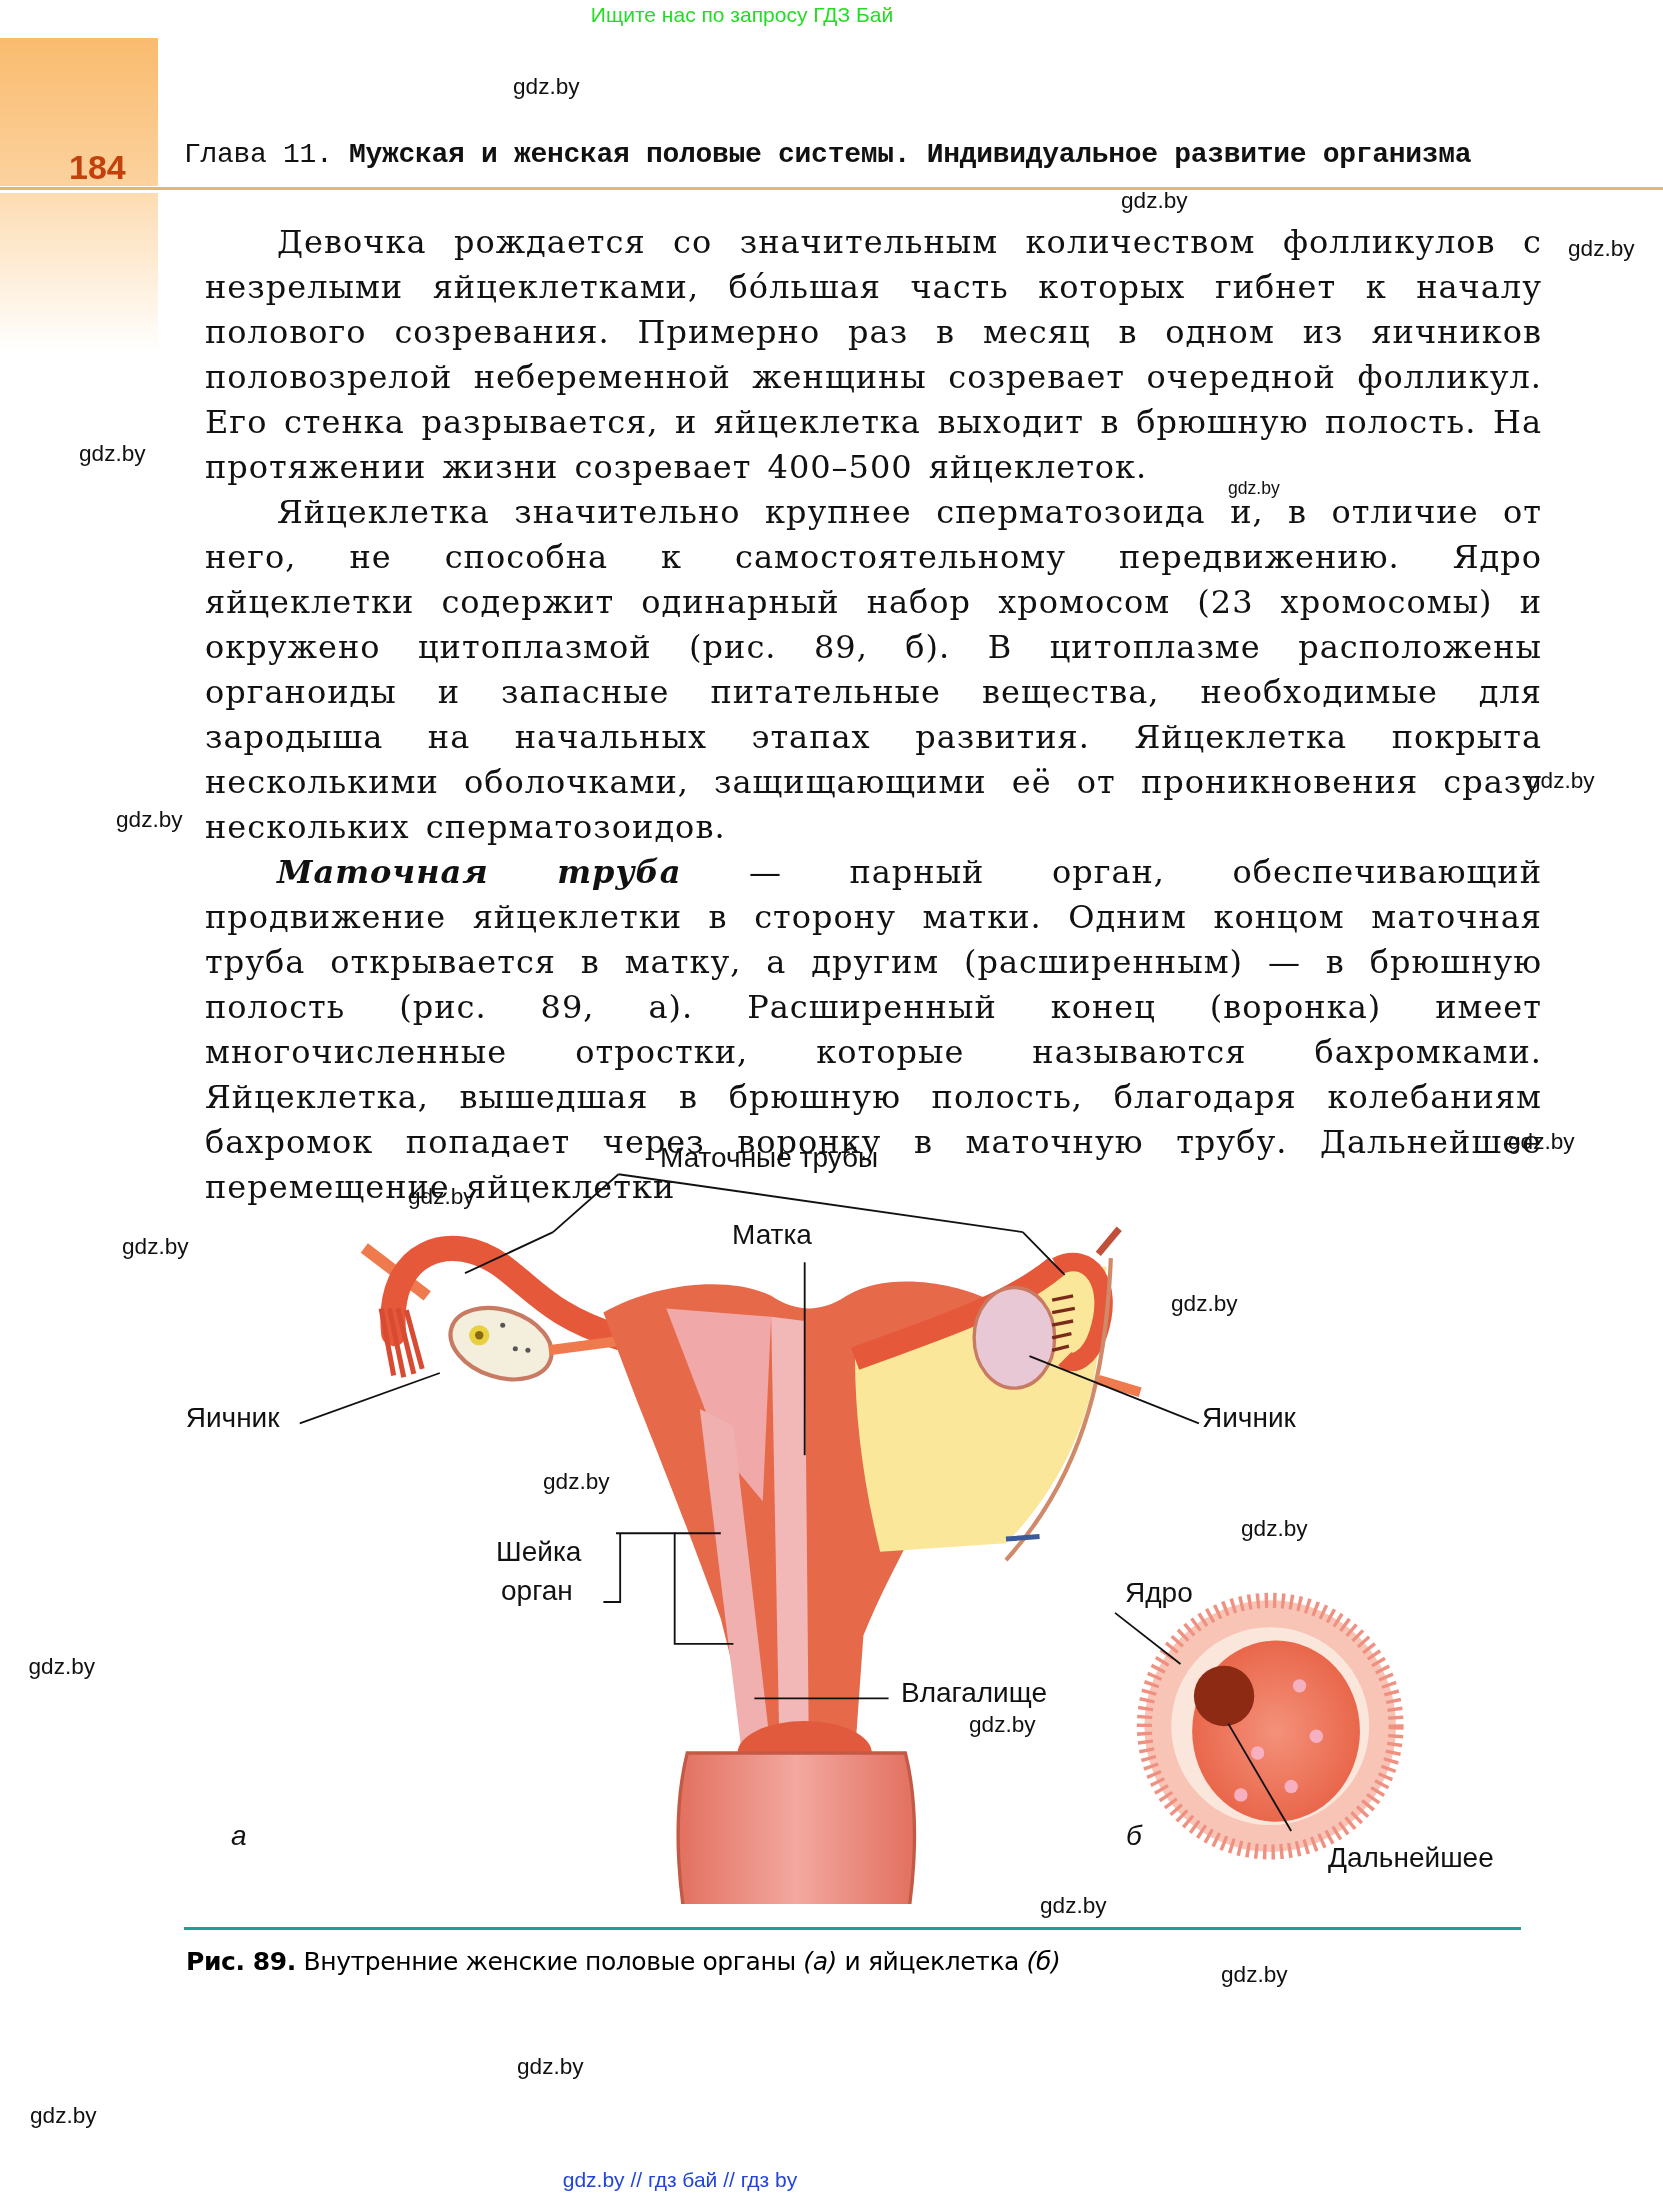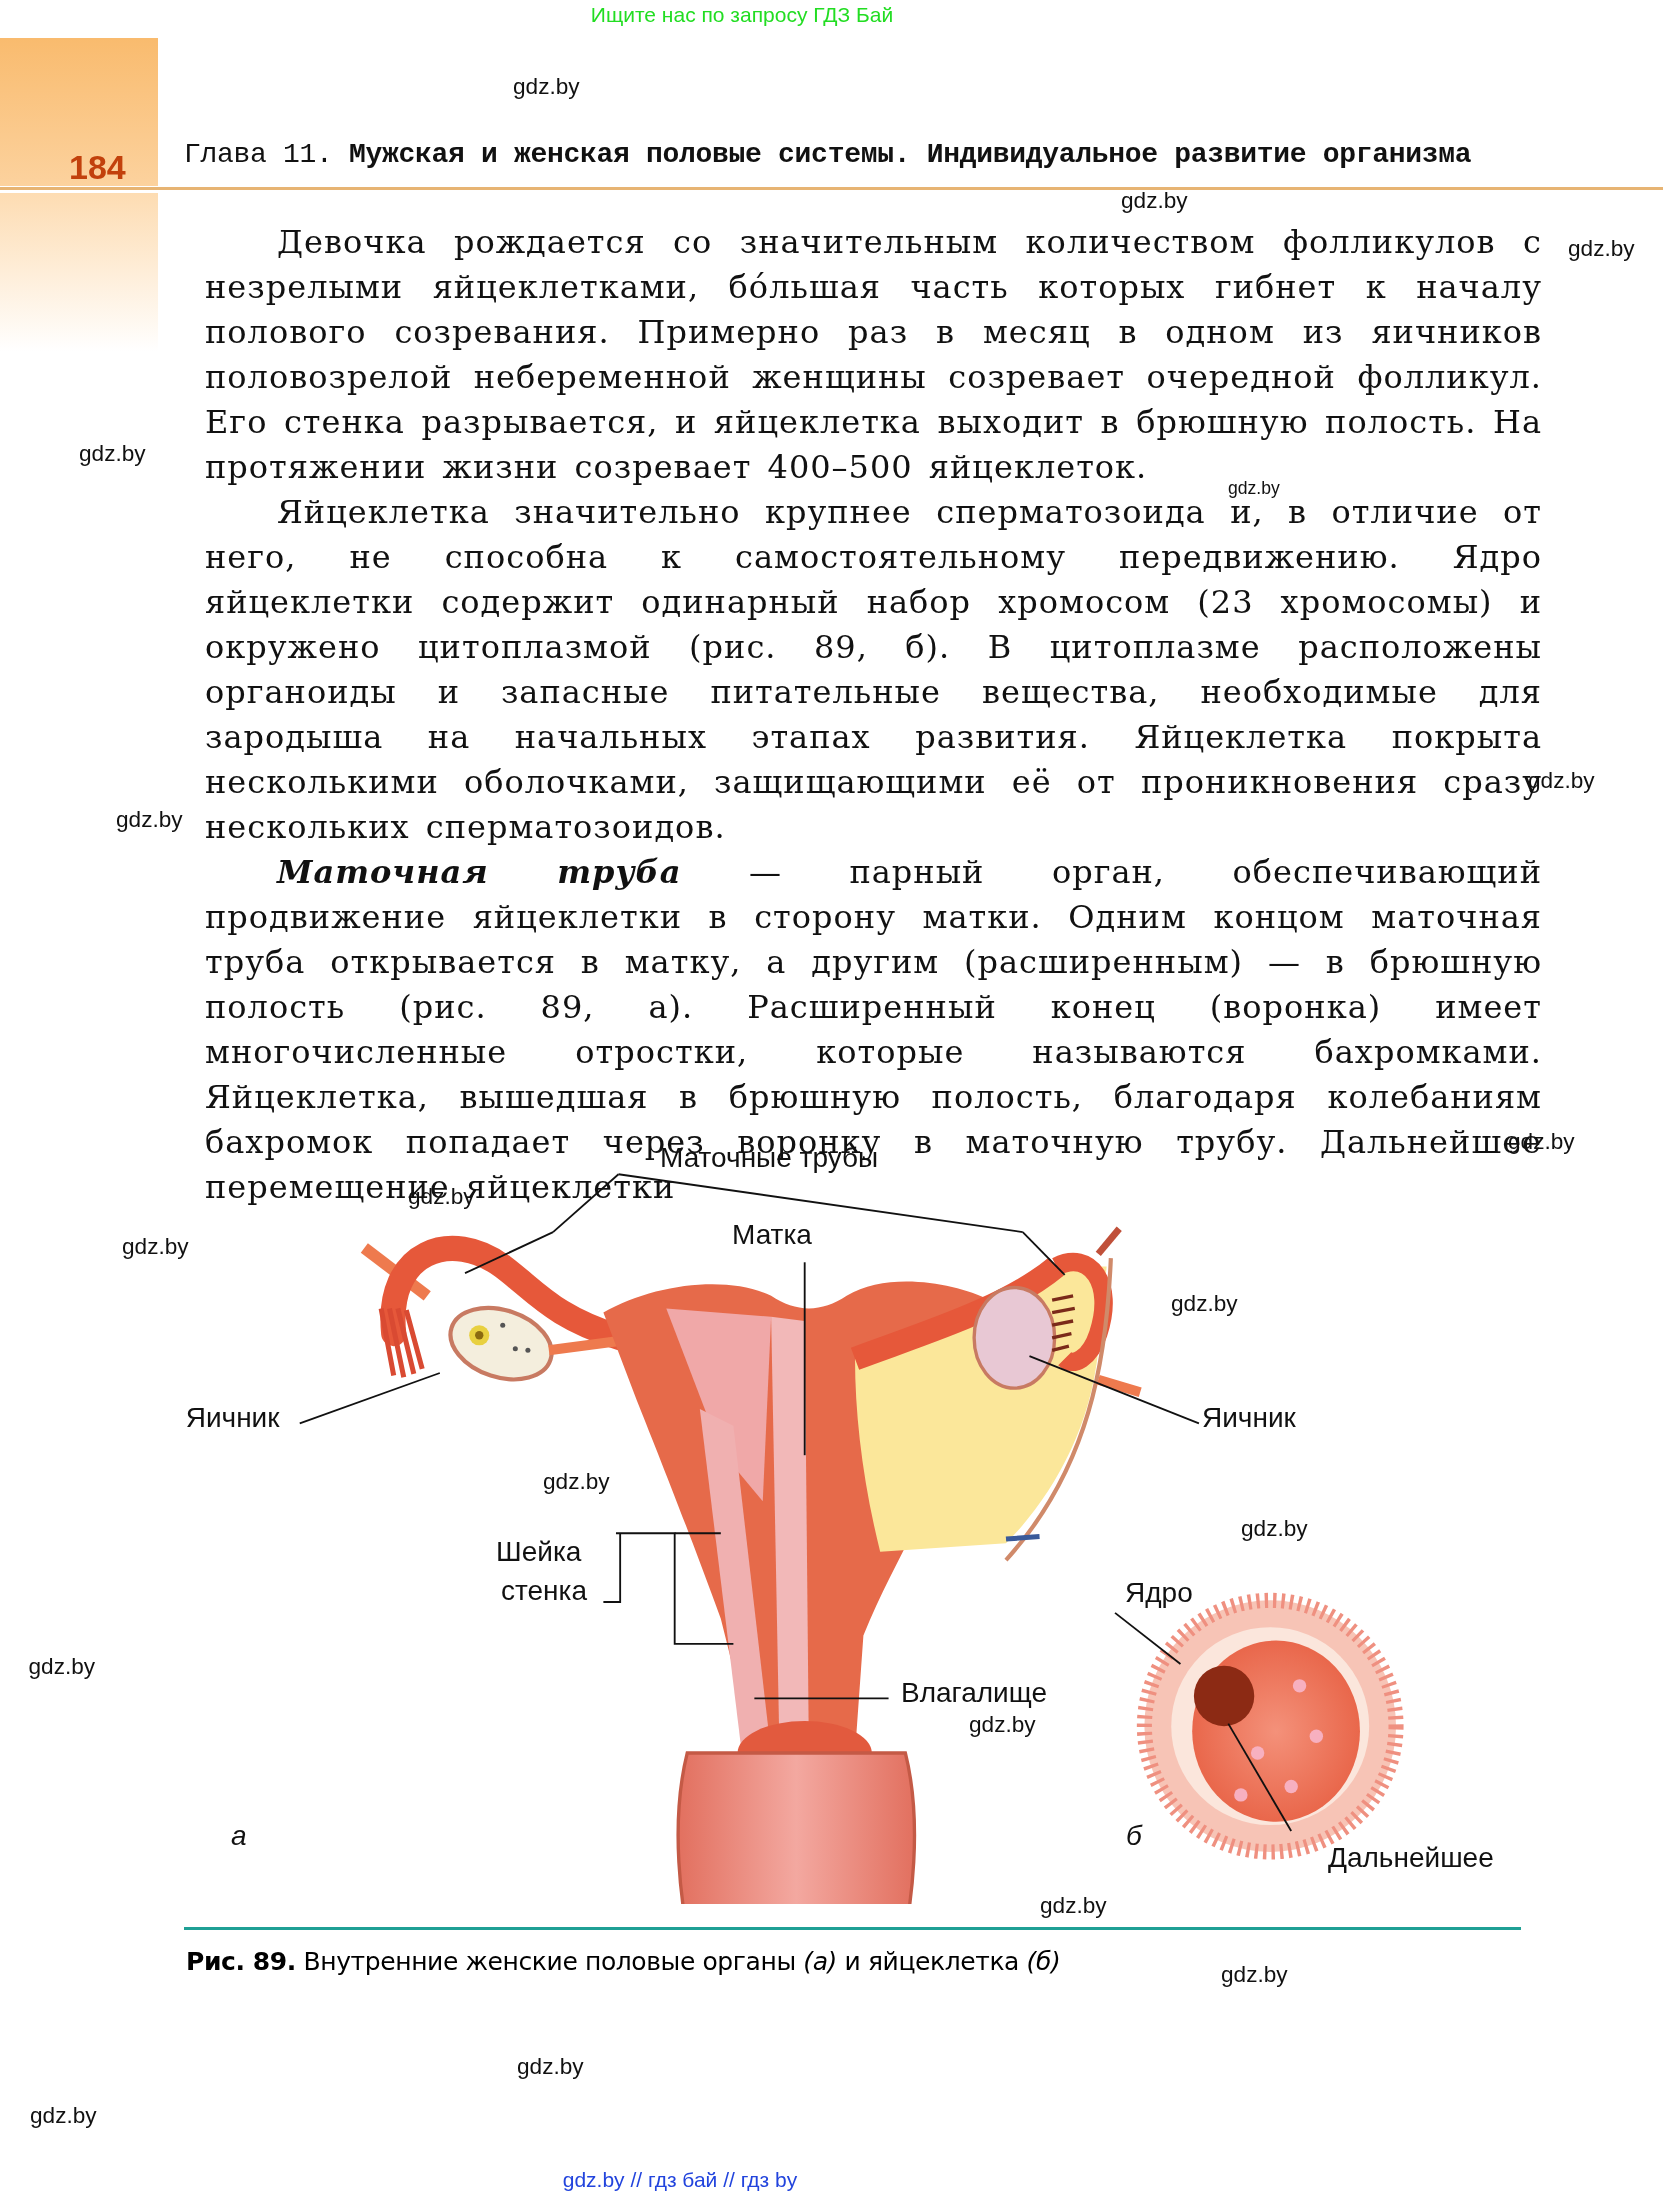--- a/index.html
+++ b/index.html
@@ -145,21 +145,21 @@
       <line x1="1110" y1="553" x2="1188" y2="614"></line>
       <line x1="1245" y1="685" x2="1320" y2="813"></line>
     </g>
   </svg>
 
   <div class="lbl" style="left:476px;top:-6.7px;">Маточные трубы</div>
   <div class="lbl" style="left:548px;top:70px;">Матка</div>
   <div class="lbl" style="left:1.7px;top:253px;">Яичник</div>
   <div class="lbl" style="left:1018px;top:253px;">Яичник</div>
   <div class="lbl" style="left:312px;top:387px;">Шейка</div>
-  <div class="lbl" style="left:317px;top:426px;">стенка</div>
+  <div class="lbl" style="left:317px;top:426px;">орган</div>
   <div class="lbl" style="left:717px;top:528px;text-align:center;">Влагалище</div>
   <div class="lbl" style="left:941px;top:428px;">Ядро</div>
   <div class="lbl" style="left:1144px;top:693px;">Дальнейшее</div>
   <div class="lbl lbl-ital" style="left:47px;top:671px;">а</div>
   <div class="lbl lbl-ital" style="left:942px;top:671px;">б</div>
 </div>
 
 <div class="abs caption-rule"></div>
 <div class="abs caption">
   <b>Рис. 89.</b><span> Внутренние женские половые органы </span><i>(а)</i><span> и яйцеклетка </span><i>(б)</i>

